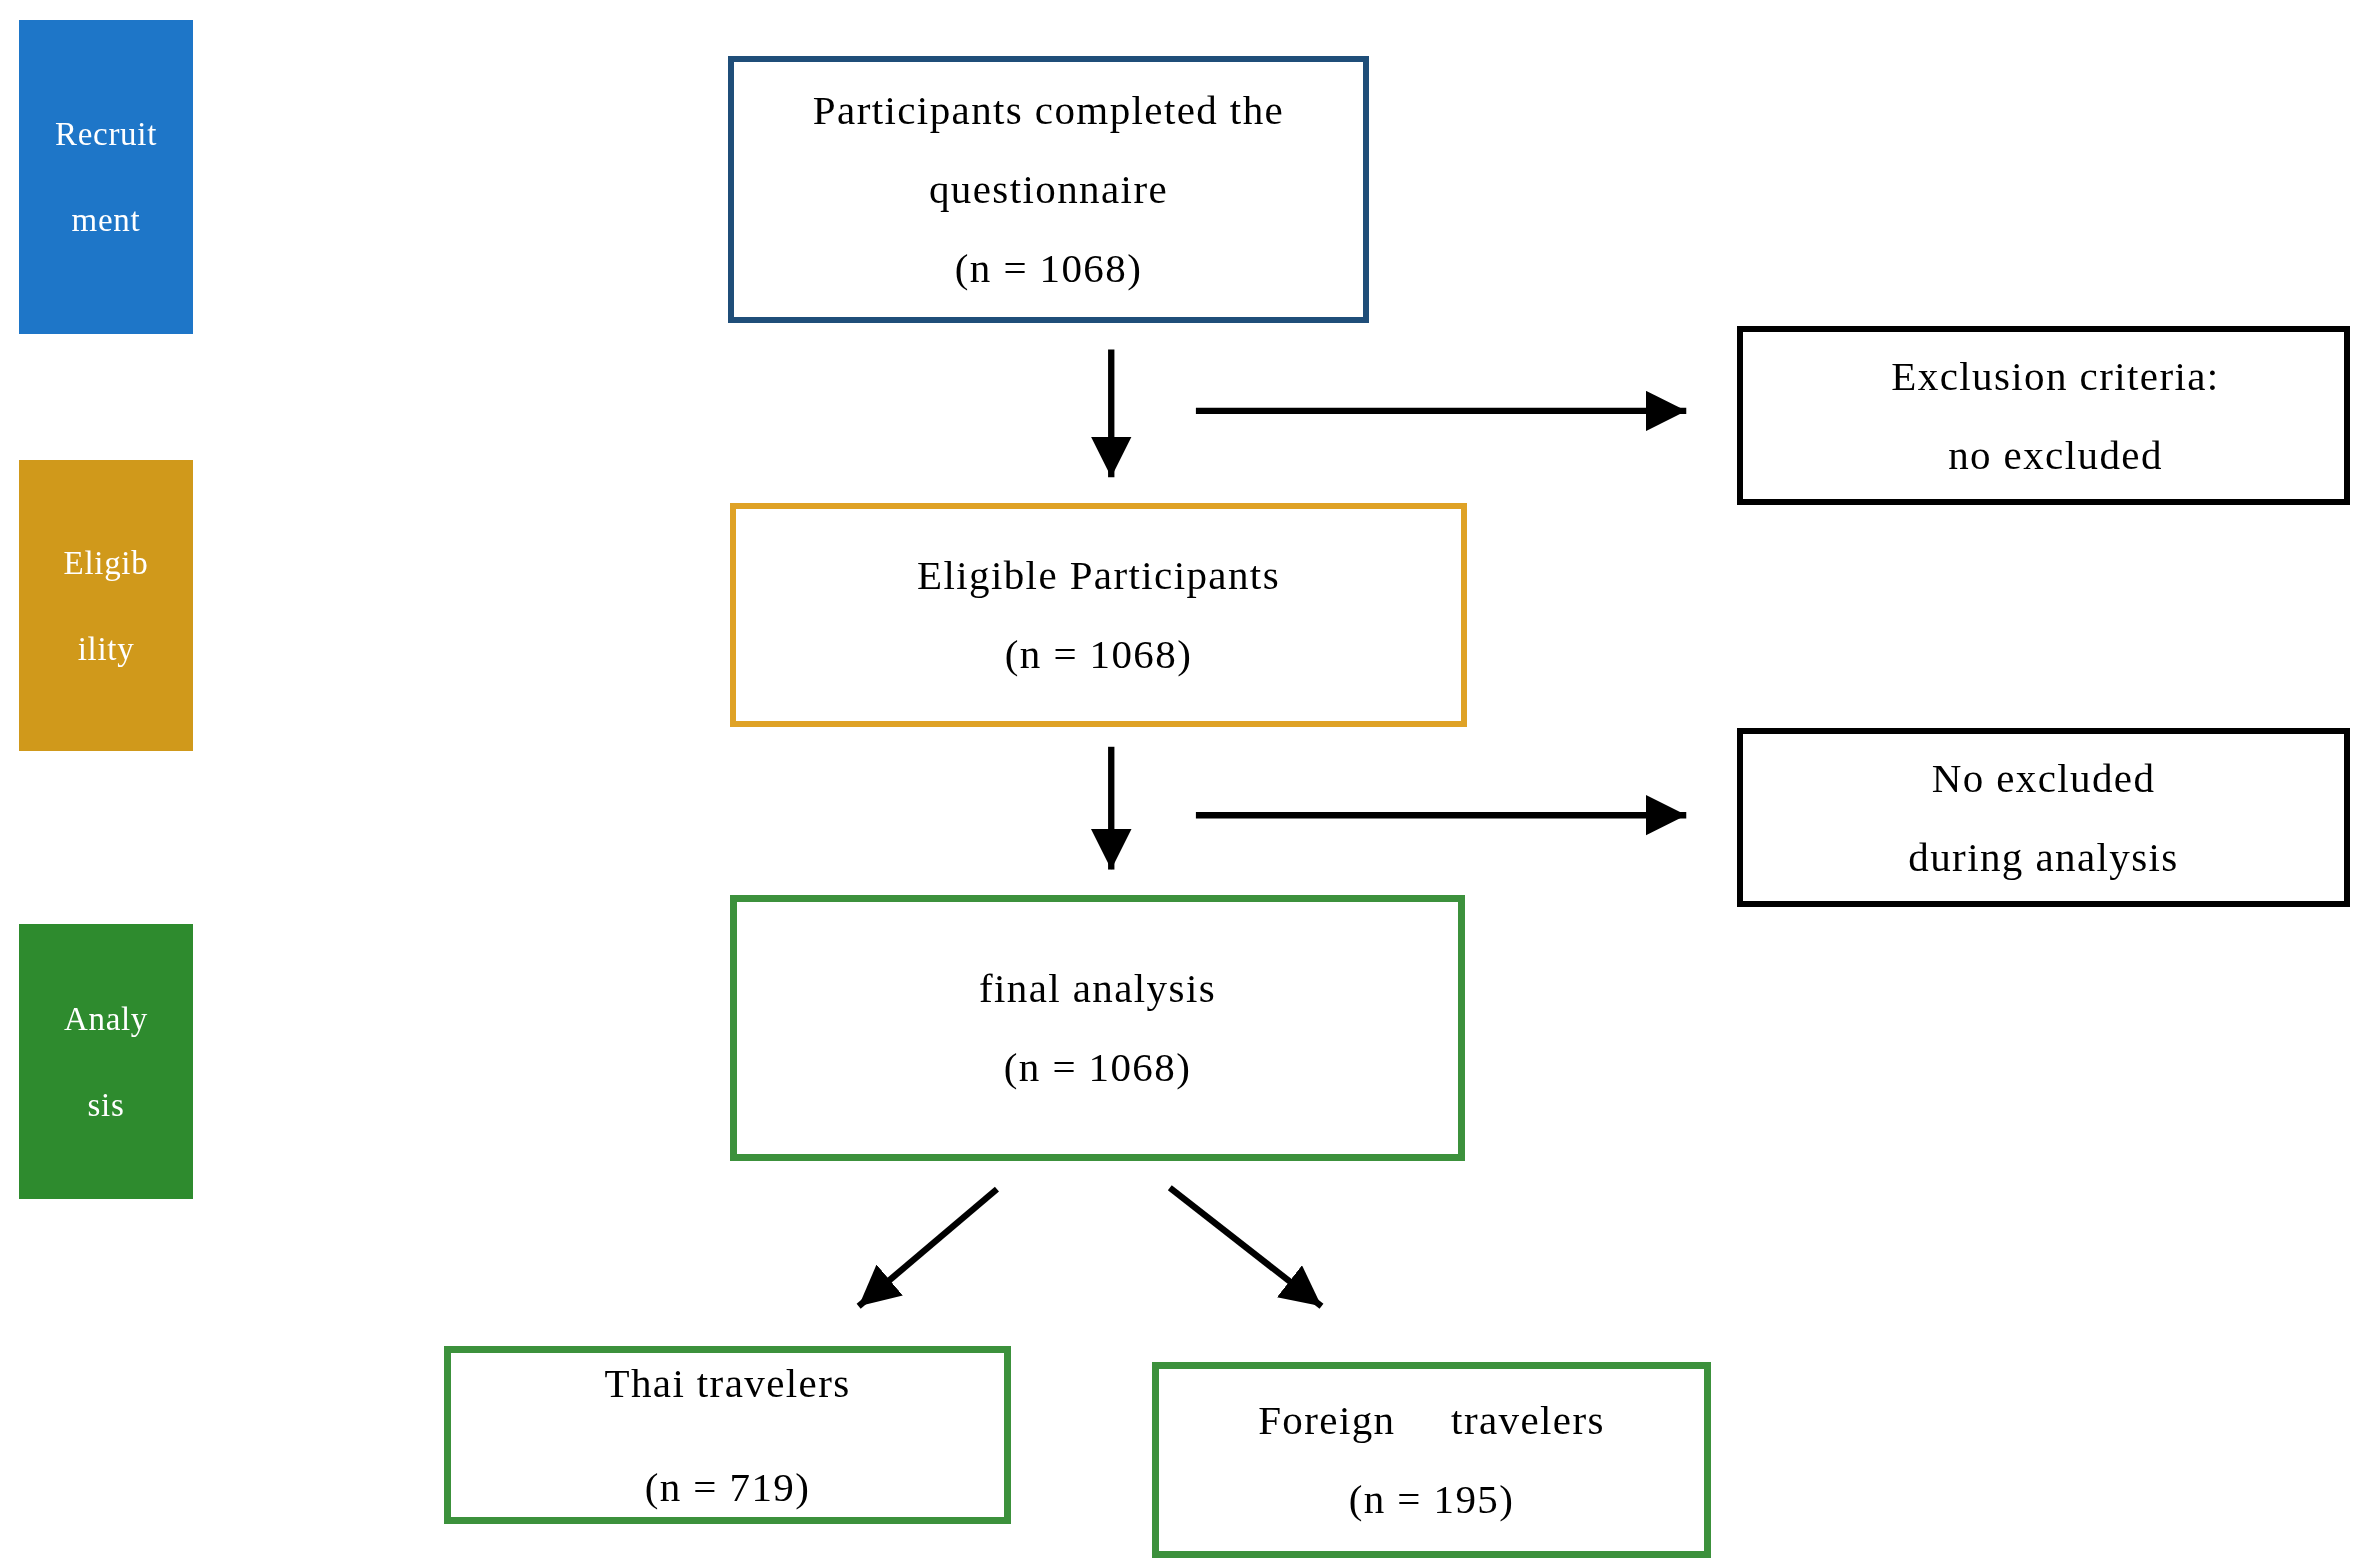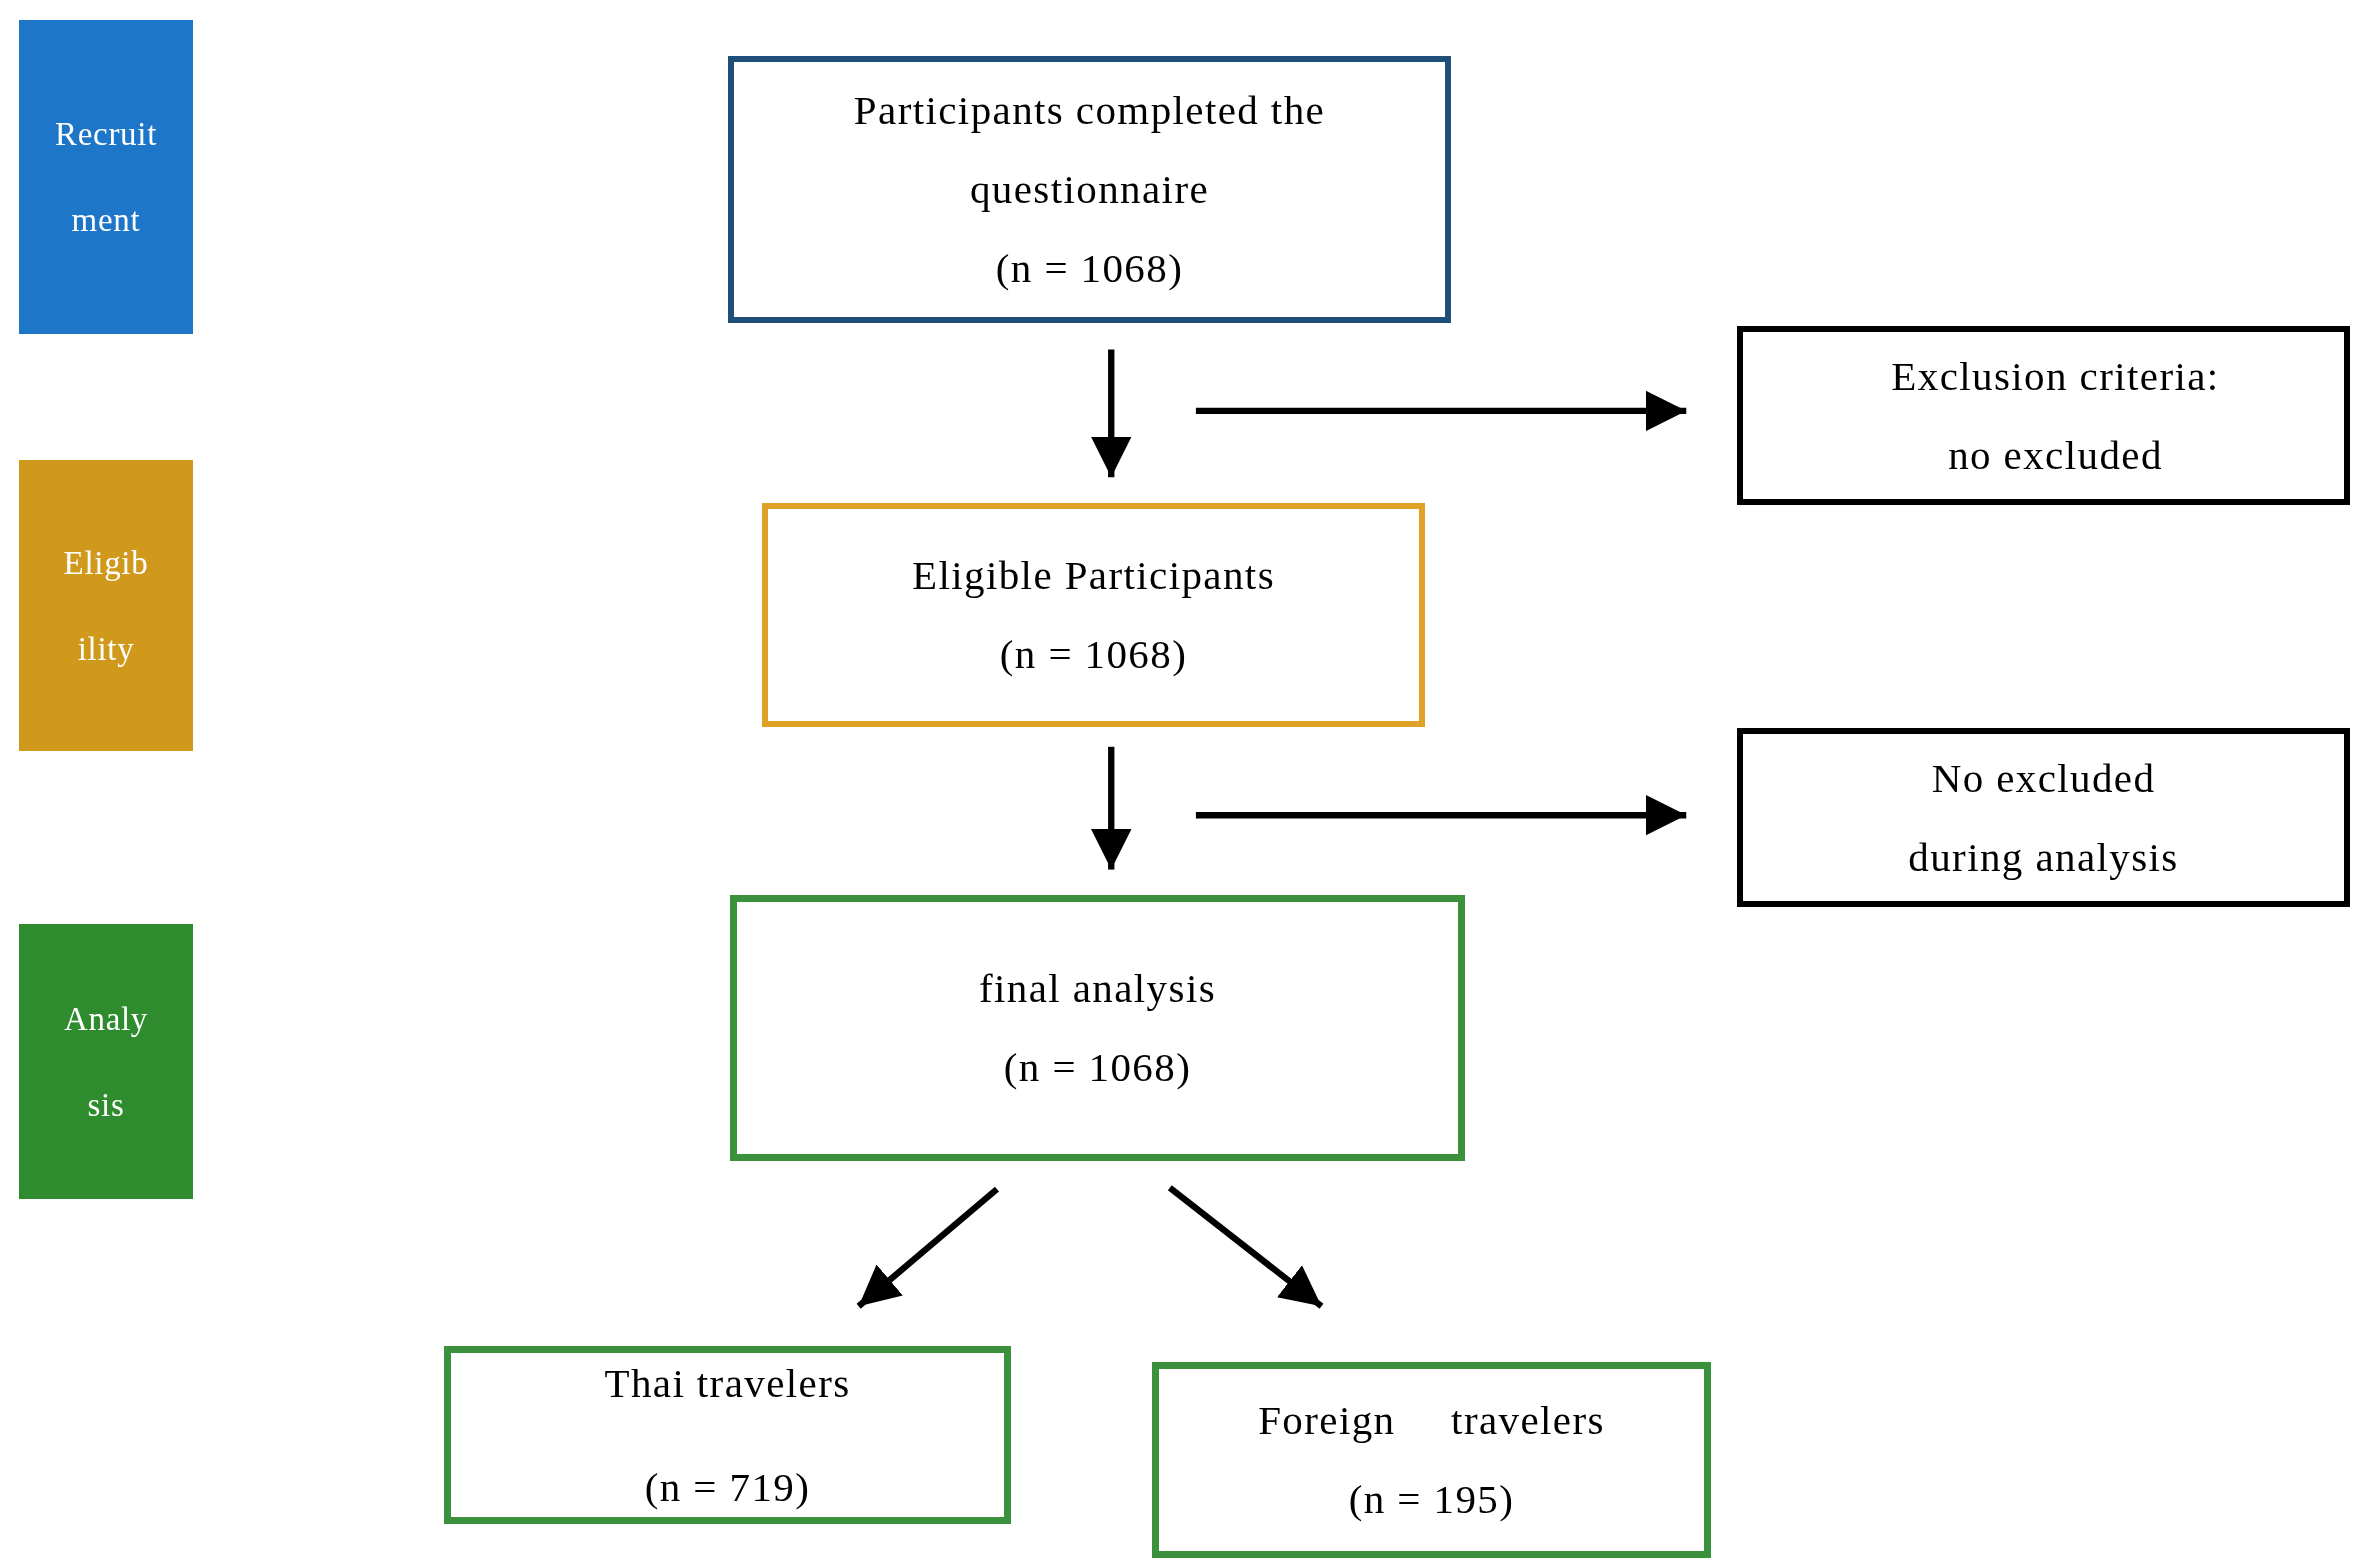--- a/index.html
+++ b/index.html
@@ -39,22 +39,22 @@
     display: flex;
     flex-direction: column;
     justify-content: center;
     align-items: center;
     text-align: center;
     color: #000000;
     font-size: 41px;
     line-height: 79px;
     letter-spacing: 1.4px;
   }
-  .node-questionnaire { left: 728px; top: 56px;   width: 723px; height: 267px; border: 6.4px solid #1F4E79; }
-  .node-eligible      { left: 730px; top: 503px;  width: 663px; height: 224px; border: 6.4px solid #DFA226; margin-left: 32px; }
+  .node-questionnaire { left: 728px; top: 56px;   width: 641px; height: 267px; border: 6.4px solid #1F4E79; }
+  .node-eligible      { left: 730px; top: 503px;  width: 737px; height: 224px; border: 6.4px solid #DFA226; }
   .node-final         { left: 730px; top: 895px; width: 735px; height: 266px; border: 7px solid #3C913C; }
   .node-thai          { left: 444px;  top: 1346px; width: 567px;  height: 178px; border: 7px solid #3C913C; gap: 25px; }
   .node-foreign       { left: 1152px; top: 1346px; width: 559px;  height: 196px; border: 7px solid #3C913C; margin-top: 16px; }
   .node-exclusion     { left: 1737px; top: 326px;  width: 613px;  height: 179px; border: 6.4px solid #000000; padding-left: 24px; }
   .node-noexcluded    { left: 1737px; top: 728px; width: 613px;  height: 179px; border: 6.4px solid #000000; }
 
   .node span, .stage span { display: block; }
   .wide-gap { word-spacing: 44px; }
 
   

